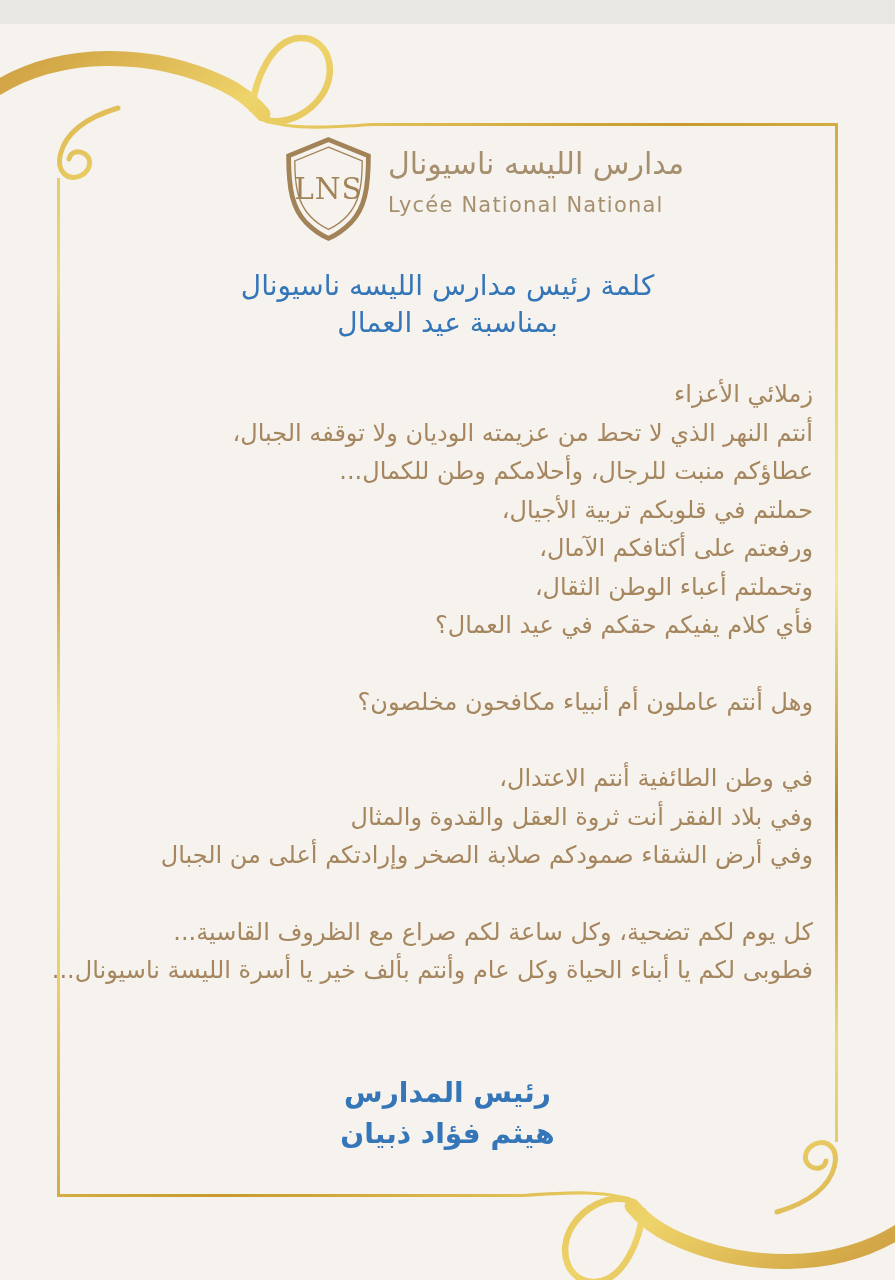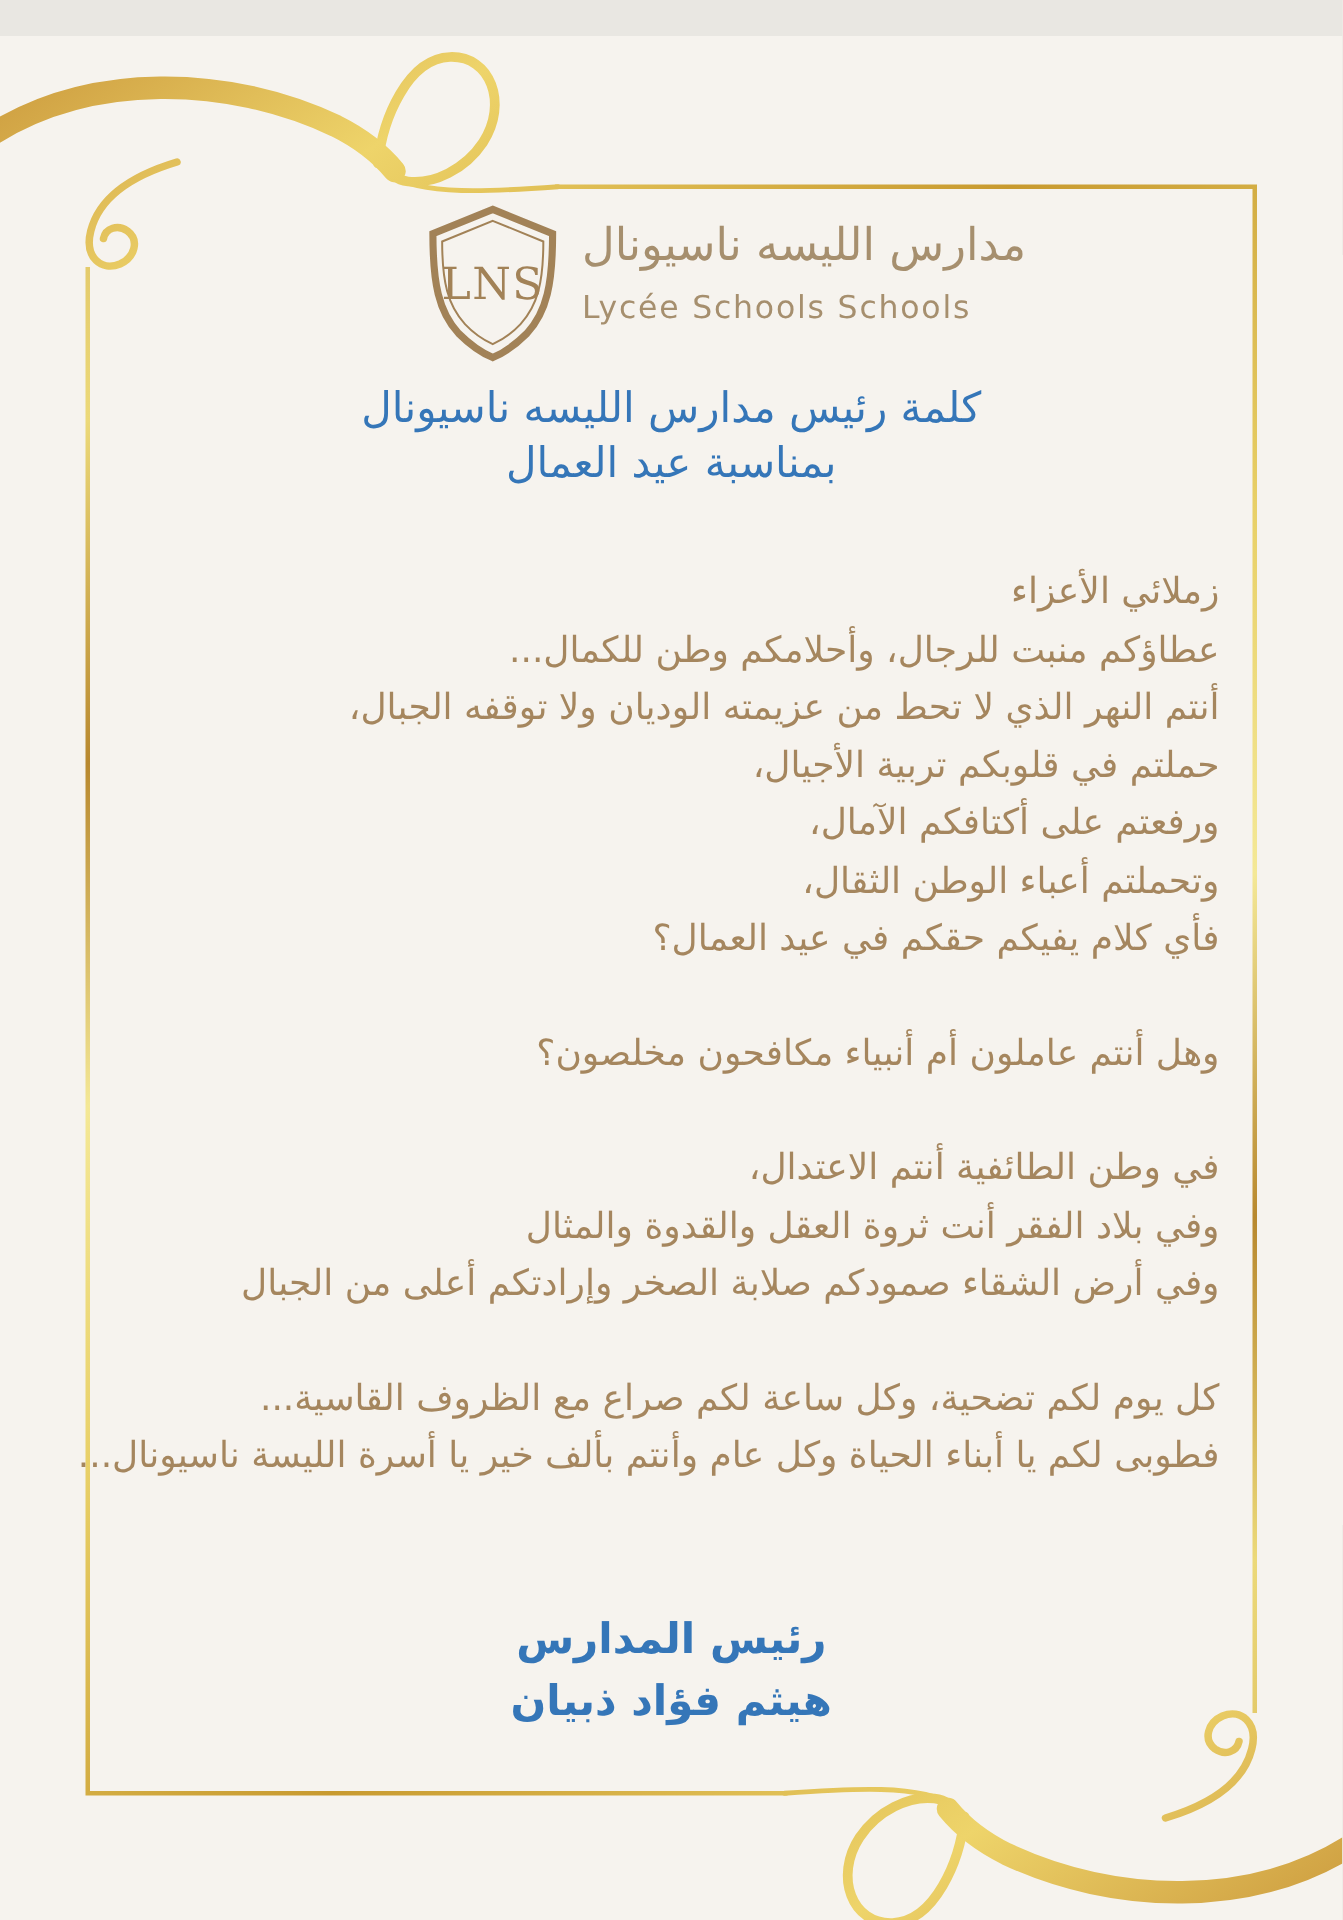--- a/index.html
+++ b/index.html
@@ -20,21 +20,21 @@
   .logo-ar{
     direction:rtl;text-align:center;
     font-size:30px;line-height:44px;color:#a68f6e;letter-spacing:0;
   }
   .logo-en{
     font-size:21px;line-height:30px;color:#a68f6e;letter-spacing:1.2px;margin-top:4px;
   }
 
   
   .title{
-    position:absolute;top:229px;left:0;width:895px;
+    position:absolute;top:243px;left:0;width:895px;
     text-align:center;direction:rtl;
     color:#3576b8;font-size:28px;line-height:37px;font-weight:500;
     white-space:nowrap;
   }
 
   
   .body-text{
     position:absolute;top:351px;right:82px;left:60px;
     direction:rtl;text-align:right;
     color:#a5865e;font-size:24px;line-height:38.5px;
@@ -92,34 +92,34 @@
   </svg>
 
   <header class="logo">
     <svg class="shield" viewBox="0 0 100 110" aria-hidden="true">
       <path class="shield-outer" d="M 50,3 L 92,20 C 92,55 88,75 74,90 C 65,99 57,104 50,107 C 43,104 35,99 26,90 C 12,75 8,55 8,20 Z"></path>
       <path class="shield-inner" d="M 50,11 L 85.5,25.5 C 85.5,54 81.5,70.5 69.5,83.5 C 62.5,91 56,94.8 50,97.6 C 44,94.8 37.5,91 30.5,83.5 C 18.5,70.5 14.5,54 14.5,25.5 Z"></path>
       <text class="shield-monogram" x="50" y="66" text-anchor="middle">LNS</text>
     </svg>
     <div class="logo-text">
       <div class="logo-ar">مدارس الليسه ناسيونال</div>
-      <div class="logo-en">Lycée Schools Schools</div>
+      <div class="logo-en">Lycée National National</div>
     </div>
   </header>
 
   <div class="title">
     <div>كلمة رئيس مدارس الليسه ناسيونال</div>
     <div>بمناسبة عيد العمال</div>
   </div>
 
   <main class="body-text">
     <p class="para">
       <span class="line">زملائي الأعزاء</span>
+      <span class="line">أنتم النهر الذي لا تحط من عزيمته الوديان ولا توقفه الجبال،</span>
       <span class="line">عطاؤكم منبت للرجال، وأحلامكم وطن للكمال...</span>
-      <span class="line">أنتم النهر الذي لا تحط من عزيمته الوديان ولا توقفه الجبال،</span>
       <span class="line">حملتم في قلوبكم تربية الأجيال،</span>
       <span class="line">ورفعتم على أكتافكم الآمال،</span>
       <span class="line">وتحملتم أعباء الوطن الثقال،</span>
       <span class="line">فأي كلام يفيكم حقكم في عيد العمال؟</span>
     </p>
     <p class="para">
       <span class="line">وهل أنتم عاملون أم أنبياء مكافحون مخلصون؟</span>
     </p>
     <p class="para">
       <span class="line">في وطن الطائفية أنتم الاعتدال،</span>

